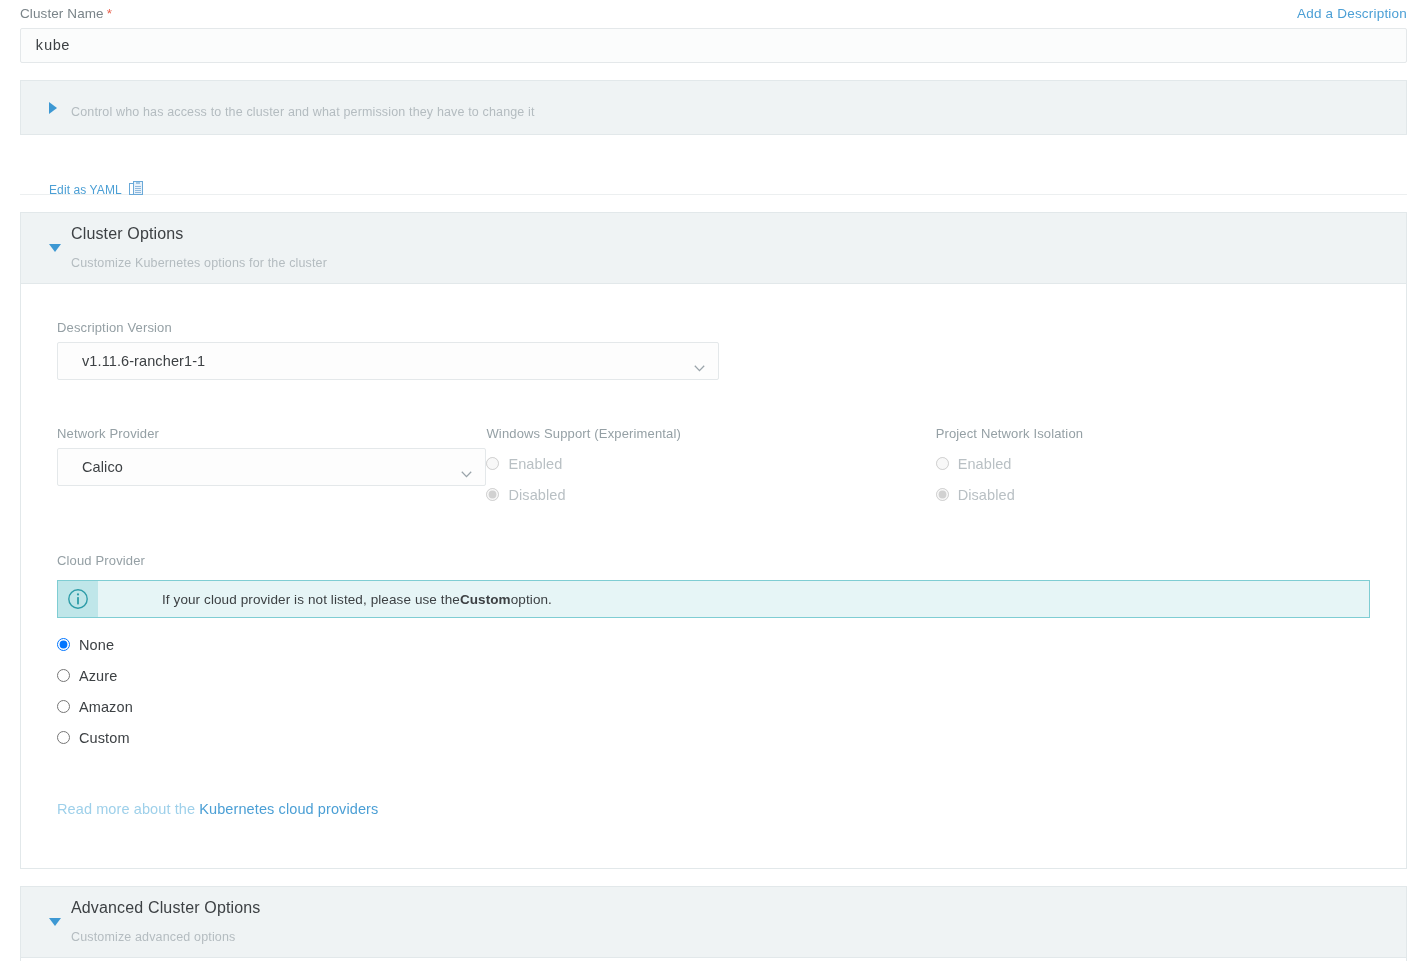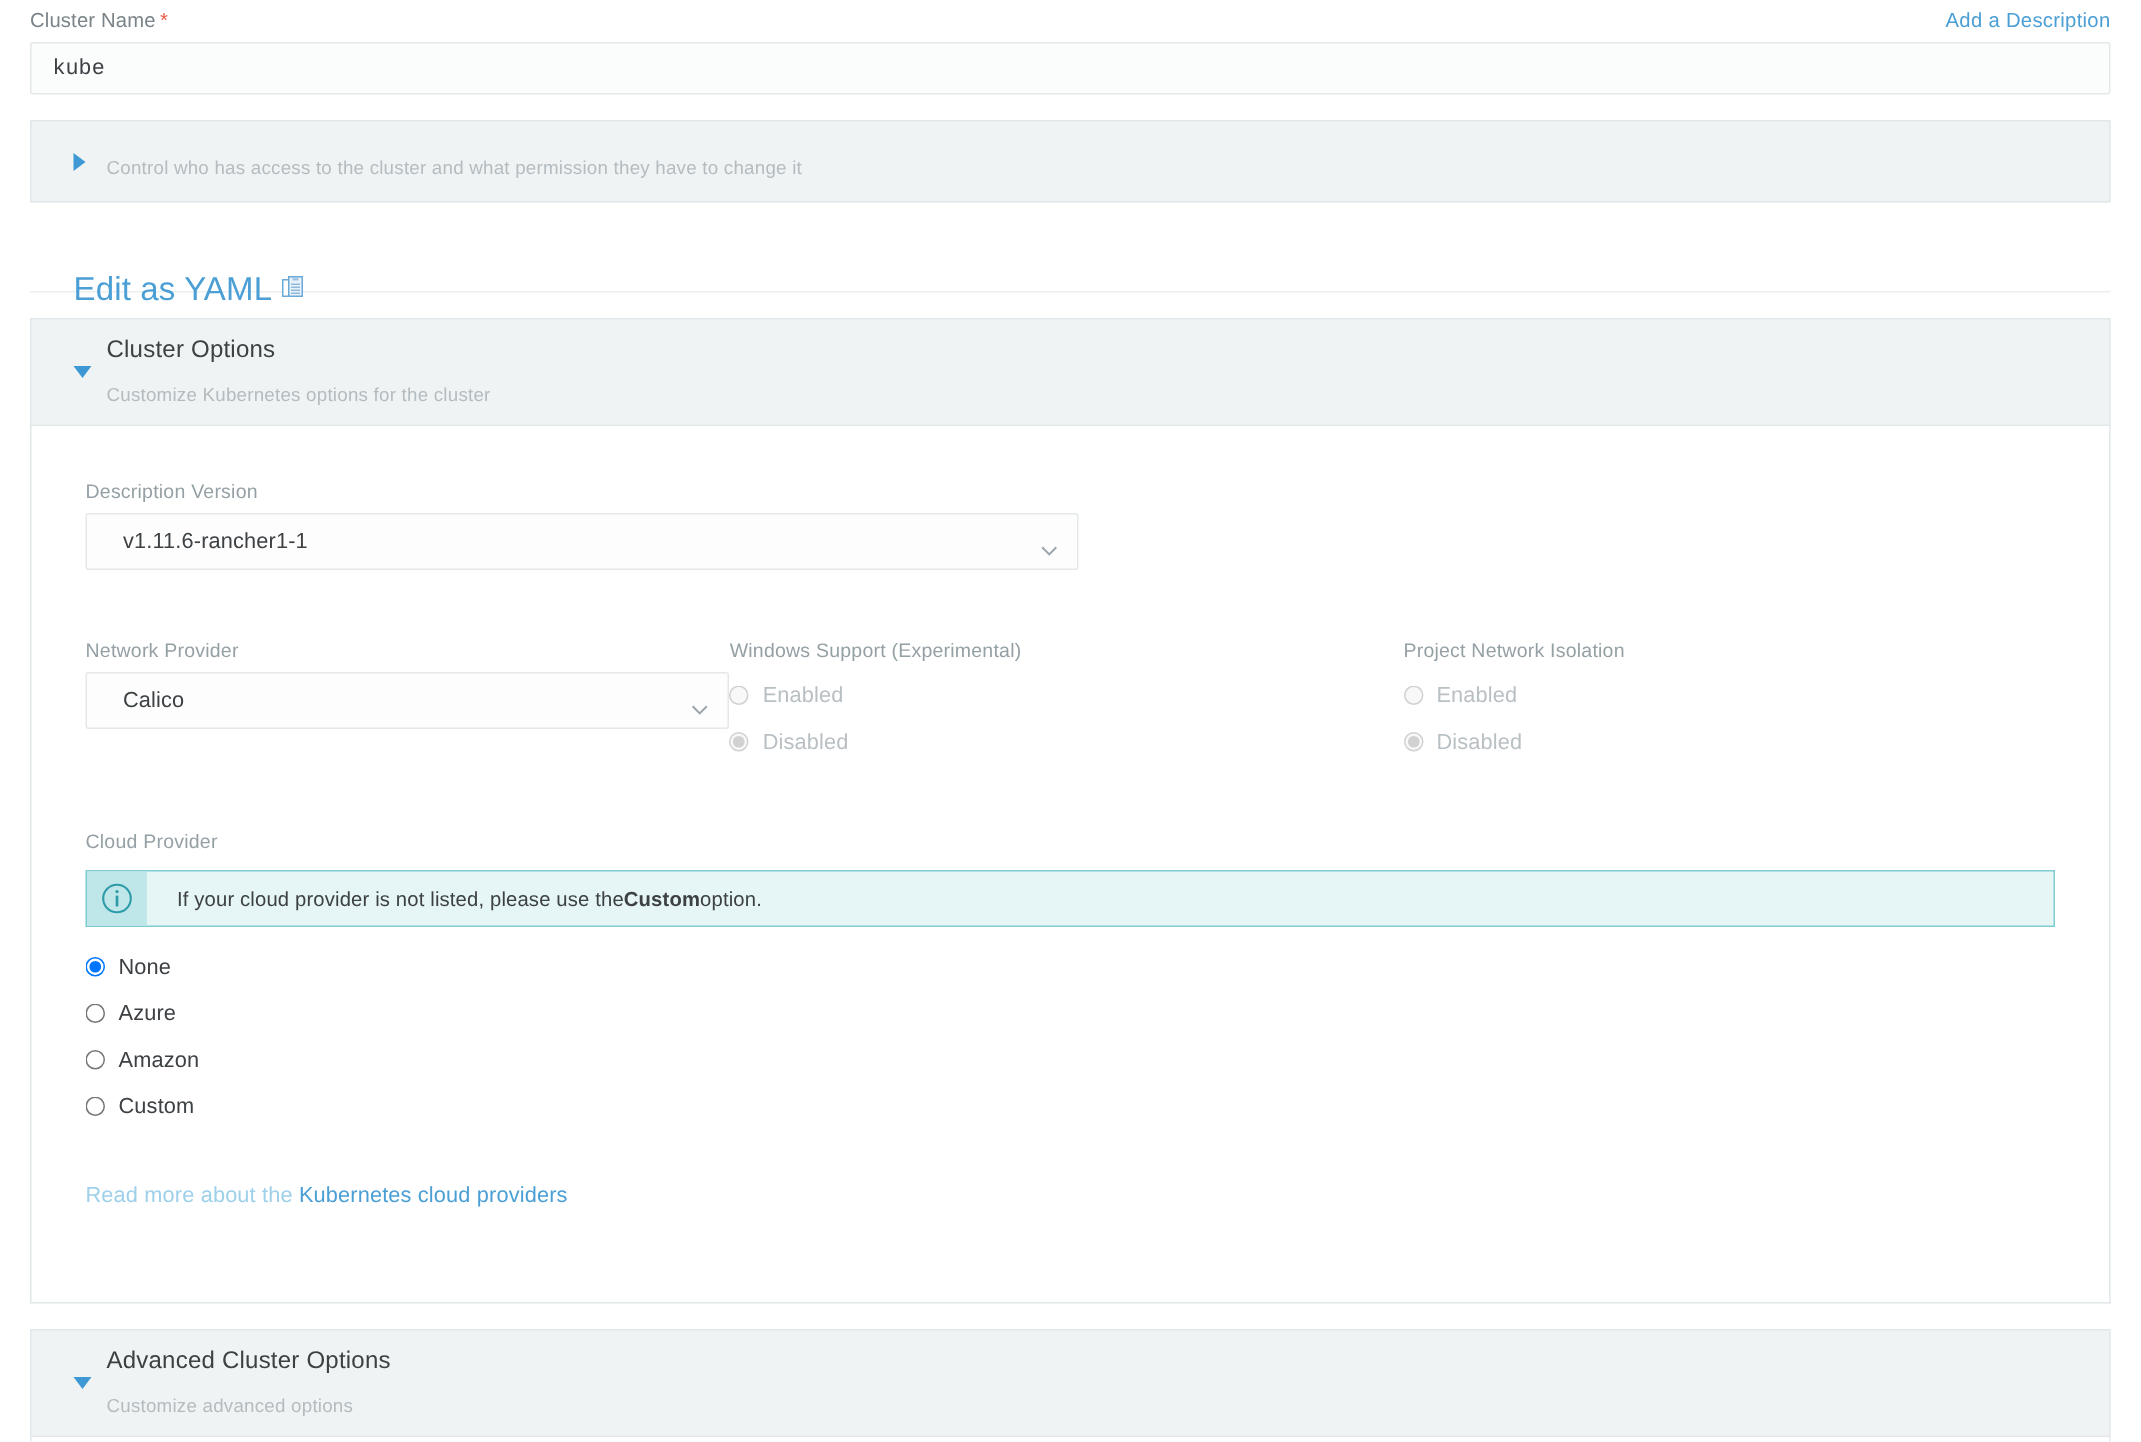--- a/index.html
+++ b/index.html
@@ -117,23 +117,23 @@
   
   .yaml-row {
     position: relative;
     margin-top: 16px;
     padding: 9px 0 14px 0;
     border-bottom: 1px solid #eceff0;
     height: 44px;
   }
   .yaml-link {
     display: inline-flex;
-    align-items: flex-start;
+    align-items: flex-end;
     gap: 7px;
-    font-size: 22px;
+    font-size: 12px;
     color: #4b9fd5;
     cursor: pointer;
     margin-left: 29px;
     letter-spacing: .1px;
     margin-top: 20px;
   }
   .clipboard-icon { display: inline-block; width: 15px; height: 17px; position: relative; top: 1px; }
 
   
   .field-label {
@@ -197,20 +197,21 @@
 
   
   .cloud-wrap { margin-top: 43px; }
   .banner {
     margin-top: 12px;
     display: flex;
     align-items: stretch;
     border: 1px solid #7fcdd3;
     background: #e6f5f6;
     height: 38px;
+    gap: 44px;
   }
   .banner-icon-cell {
     width: 40px;
     background: #bfe6e9;
     display: flex;
     align-items: center;
     justify-content: center;
     flex: 0 0 40px;
   }
   .banner-text {
@@ -220,21 +221,21 @@
     font-size: 13.5px;
     color: #3d4144;
     letter-spacing: .1px;
   }
   .banner-text b { font-weight: bold; }
 
   .radio-list { margin-top: 11px; }
   .radio-list .radio-line { height: 31px; }
 
   .readmore {
-    margin-top: 36px;
+    margin-top: 48px;
     font-size: 14.5px;
     color: #9ed0ea;
     letter-spacing: .1px;
   }
   .readmore a {
     color: #4b9fd5;
     text-decoration: none;
     cursor: pointer;
   }
 </style>

